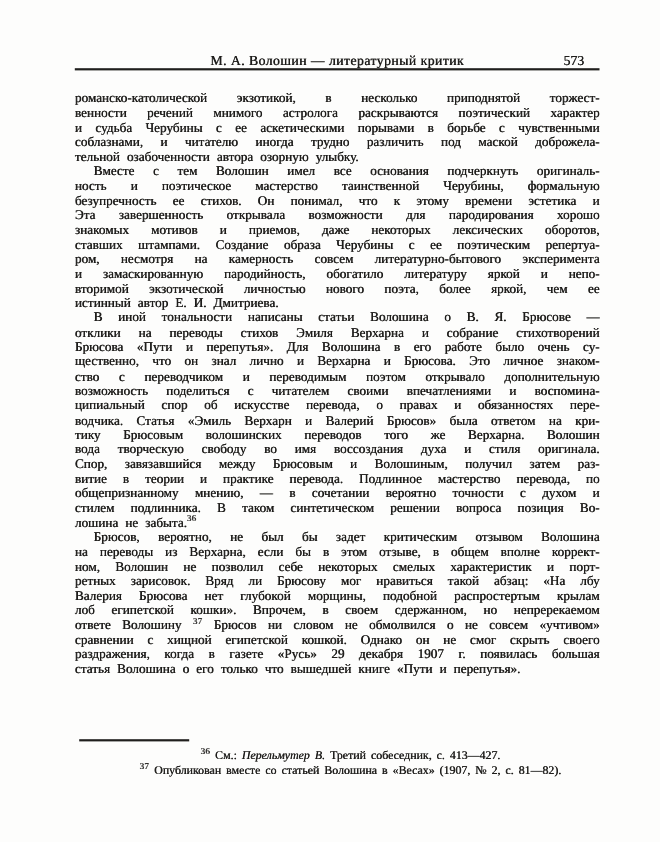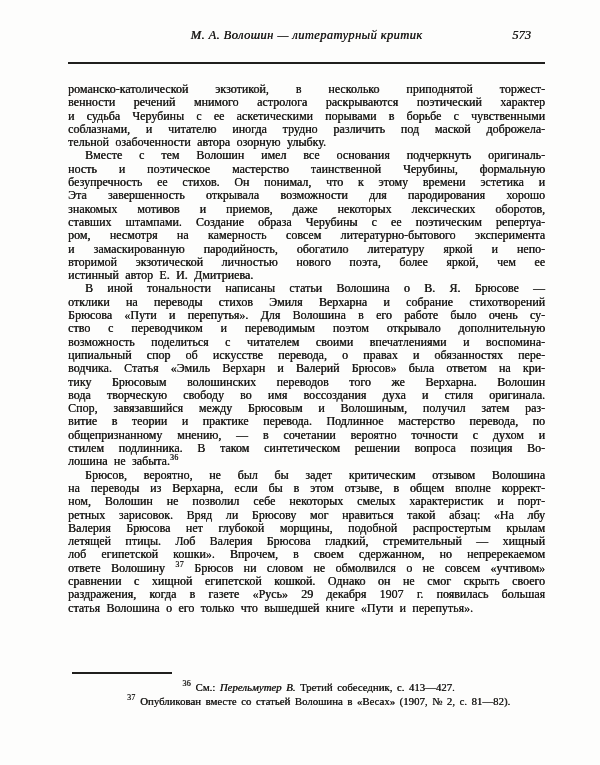--- a/index.html
+++ b/index.html
@@ -11,22 +11,22 @@
     position: relative;
     overflow: hidden;
   }
   .page {
     position: absolute; inset: 0;
     background: #fdfdfc;
   }
   .ink { text-shadow: 0.35px 0 0 currentColor; } 
 
   .header-row {
-    position: absolute; top: 28px; left: 68px; width: 477px; height: 16px;
-    font-style: italic; font-size: 12.5px; letter-spacing: 0.4px;
+    position: absolute; top: 48px; left: 68px; width: 477px; height: 16px;
+    font-size: 12.5px; letter-spacing: 0.4px;
   }
   .header-title { text-align: center; }
   .page-num { position: absolute; right: 14px; top: 0; letter-spacing: 0; }
 
   .header-rule {
     position: absolute; top: 62px; left: 68px; width: 477px; height: 2px;
     background: #201f1d;
   }
 
   .body-text {
@@ -85,37 +85,37 @@
       <div class="line">Эта завершенность открывала возможности для пародирования хорошо</div>
       <div class="line">знакомых мотивов и приемов, даже некоторых лексических оборотов,</div>
       <div class="line">ставших штампами. Создание образа Черубины с ее поэтическим репертуа-</div>
       <div class="line">ром, несмотря на камерность совсем литературно-бытового эксперимента</div>
       <div class="line">и замаскированную пародийность, обогатило литературу яркой и непо-</div>
       <div class="line">вторимой экзотической личностью нового поэта, более яркой, чем ее</div>
       <div class="line last">истинный автор Е. И. Дмитриева.</div>
       <div class="line indent">В иной тональности написаны статьи Волошина о В. Я. Брюсове —</div>
       <div class="line">отклики на переводы стихов Эмиля Верхарна и собрание стихотворений</div>
       <div class="line">Брюсова «Пути и перепутья». Для Волошина в его работе было очень су-</div>
+      <div class="line">щественно, что он знал лично и Верхарна и Брюсова. Это личное знаком-</div>
       <div class="line">ство с переводчиком и переводимым поэтом открывало дополнительную</div>
       <div class="line">возможность поделиться с читателем своими впечатлениями и воспомина-</div>
       <div class="line">ципиальный спор об искусстве перевода, о правах и обязанностях пере-</div>
       <div class="line">водчика. Статья «Эмиль Верхарн и Валерий Брюсов» была ответом на кри-</div>
       <div class="line">тику Брюсовым волошинских переводов того же Верхарна. Волошин</div>
       <div class="line">вода творческую свободу во имя воссоздания духа и стиля оригинала.</div>
       <div class="line">Спор, завязавшийся между Брюсовым и Волошиным, получил затем раз-</div>
       <div class="line">витие в теории и практике перевода. Подлинное мастерство перевода, по</div>
       <div class="line">общепризнанному мнению, — в сочетании вероятно точности с духом и</div>
       <div class="line">стилем подлинника. В таком синтетическом решении вопроса позиция Во-</div>
       <div class="line last">лошина не забыта.<sup>36</sup></div>
       <div class="line indent">Брюсов, вероятно, не был бы задет критическим отзывом Волошина</div>
       <div class="line">на переводы из Верхарна, если бы в этом отзыве, в общем вполне коррект-</div>
       <div class="line">ном, Волошин не позволил себе некоторых смелых характеристик и порт-</div>
       <div class="line">ретных зарисовок. Вряд ли Брюсову мог нравиться такой абзац: «На лбу</div>
       <div class="line">Валерия Брюсова нет глубокой морщины, подобной распростертым крылам</div>
-      <div class="line">летящей птицы. Лоб Валерия Брюсова гладкий, стремительный — хищный</div>
       <div class="line">лоб египетской кошки». Впрочем, в своем сдержанном, но непререкаемом</div>
       <div class="line">ответе Волошину <sup>37</sup> Брюсов ни словом не обмолвился о не совсем «учтивом»</div>
       <div class="line">сравнении с хищной египетской кошкой. Однако он не смог скрыть своего</div>
       <div class="line">раздражения, когда в газете «Русь» 29 декабря 1907 г. появилась большая</div>
       <div class="line last">статья Волошина о его только что вышедшей книге «Пути и перепутья».</div>
     </div>
 
   <div class="fn-rule"></div>
 
   <div class="footnotes ink">

